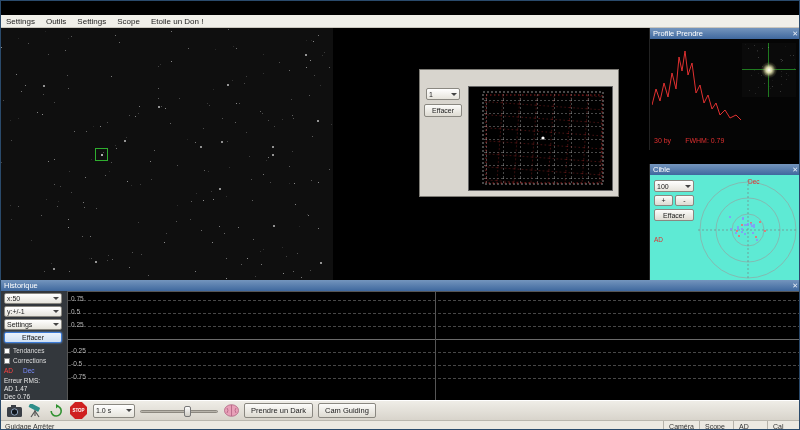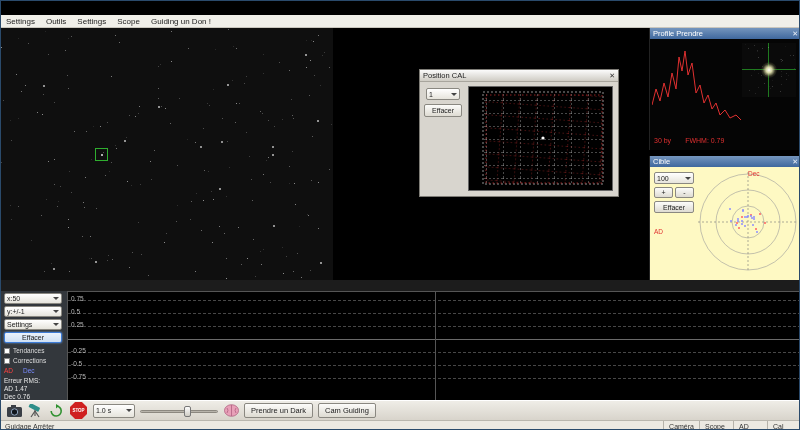--- a/index.html
+++ b/index.html
@@ -64,21 +64,21 @@
   .pbody { position:absolute; left:0; right:0; top:11px; bottom:0; background:#050505; }
   .curve { position:absolute; left:2px; top:4px; }
   .thumb { position:absolute; right:5px; top:4px; width:54px; height:54px; background:#0a0a0a; overflow:hidden; }
   .thumb .ch { position:absolute; left:0; right:0; top:26px; height:1px; background:#1f7a1f; }
   .thumb .cv { position:absolute; top:0; bottom:0; left:26px; width:1px; background:#1f7a1f; }
   .thumb .glow { position:absolute; left:19px; top:19px; width:16px; height:16px; border-radius:50%;
     background:radial-gradient(circle,#ffffff 0%,#d8d8a8 25%,rgba(120,120,80,.35) 55%,transparent 75%); }
   .profstats { position:absolute; left:4px; bottom:6px; font-size:7px; color:#e03030; display:flex; gap:14px; }
 
   
-  .target { position:absolute; left:648px; top:128px; width:152px; height:128px; background:#fef9c3; border-left:1px solid #222; }
+  .target { position:absolute; left:648px; top:136px; width:152px; height:128px; background:#5eead4; border-left:1px solid #222; }
   .tcombo { position:absolute; left:4px; top:16px; width:40px; height:12px; }
   .tzoomrow { position:absolute; left:4px; top:31px; display:flex; gap:2px; }
   .tzbtn { width:19px; height:11px; }
   .tclear { position:absolute; left:4px; top:45px; width:40px; height:12px; }
   .tplot { position:absolute; right:0px; top:13px; width:106px; height:106px; }
   .tdec { position:absolute; left:98px; top:14px; font-size:6.5px; color:#e03030; }
   .tad { position:absolute; left:4px; top:72px; font-size:6.5px; color:#e03030; }
   .scatter { position:absolute; right:0; top:13px; width:106px; height:106px; }
   .sdot { position:absolute; width:2px; height:2px; border-radius:50%; }
 
@@ -131,21 +131,21 @@
 <body>
 
 <div id="app">
 
 
   <div class="menubar">
     <span class="menu-item">Settings</span>
     <span class="menu-item">Outils</span>
     <span class="menu-item">Settings</span>
     <span class="menu-item">Scope</span>
-    <span class="menu-item">Guiding un Don !</span>
+    <span class="menu-item">Etoile un Don !</span>
   </div>
 
   <div class="main">
 
     <div class="camframe">
       <div class="selbox">
           <i></i>
         </div>
     <div class="star" style="left: 288.1px; top: 155.1px; height: 1px; width: 1px; opacity: 0.2;"></div>
         <div class="star" style="left: 220.8px; top: 89.6px; height: 1px; width: 1px; opacity: 0.45;"></div>
@@ -353,24 +353,20 @@
         <div class="star" style="left: 269.1px; top: 154.4px; height: 1px; width: 1px; opacity: 0.41;"></div>
         <div class="star" style="left: 292.3px; top: 242.9px; height: 1px; width: 1px; opacity: 0.57;"></div>
         <div class="star" style="left: 238.4px; top: 74.7px; height: 1px; width: 1px; opacity: 0.43;"></div>
         <div class="star" style="left: 27px; top: 15.3px; height: 1px; width: 1px; opacity: 0.46;"></div>
         <div class="star" style="left: 193.6px; top: 243.2px; height: 1px; width: 1px; opacity: 0.72;"></div>
         <div class="star" style="left: 189.4px; top: 191.2px; height: 1px; width: 1px; opacity: 0.42;"></div>
         <div class="star" style="left: 0.1px; top: 133.6px; height: 1px; width: 1px; opacity: 0.36;"></div>
       </div>
 
     <div class="calwin">
-      <div class="ctitle">
-        <span>Position CAL</span>
-        <span class="cclose">✕</span>
-      </div>
       <div class="combo calcombo">
         <span>1</span>
           <span class="arr"></span>
       </div>
       <div class="btn calbtn">Effacer</div>
       <div class="calplot">
         <svg width="144" height="103">
           <defs>
             <pattern id="wgrid" width="17" height="13" patternUnits="userSpaceOnUse">
               <path d="M17 0H0V13" fill="none" stroke="#cfcfcf" stroke-width="0.7" stroke-dasharray="2 2"></path>
@@ -495,20 +491,24 @@
           <div class="sdot" style="left: 52px; top: 45.6px; background: rgb(140, 140, 255);"></div>
           <div class="sdot" style="left: 35.3px; top: 51.3px; background: rgb(140, 140, 255);"></div>
           <div class="sdot" style="left: 39.6px; top: 54.9px; background: rgb(140, 140, 255);"></div>
         </div>
       <span class="tdec">Dec</span>
       <span class="tad">AD</span>
     </div>
   </div>
 
   <div class="history">
+    <div class="ptitle">
+      <span>Historique</span>
+      <span class="pclose">✕</span>
+    </div>
     <div class="hbody">
       <div class="hside">
         <div class="combo hcombo">
           <span>x:50</span>
             <span class="arr"></span>
         </div>
         <div class="combo hcombo">
           <span>y:+/-1</span>
             <span class="arr"></span>
         </div>

